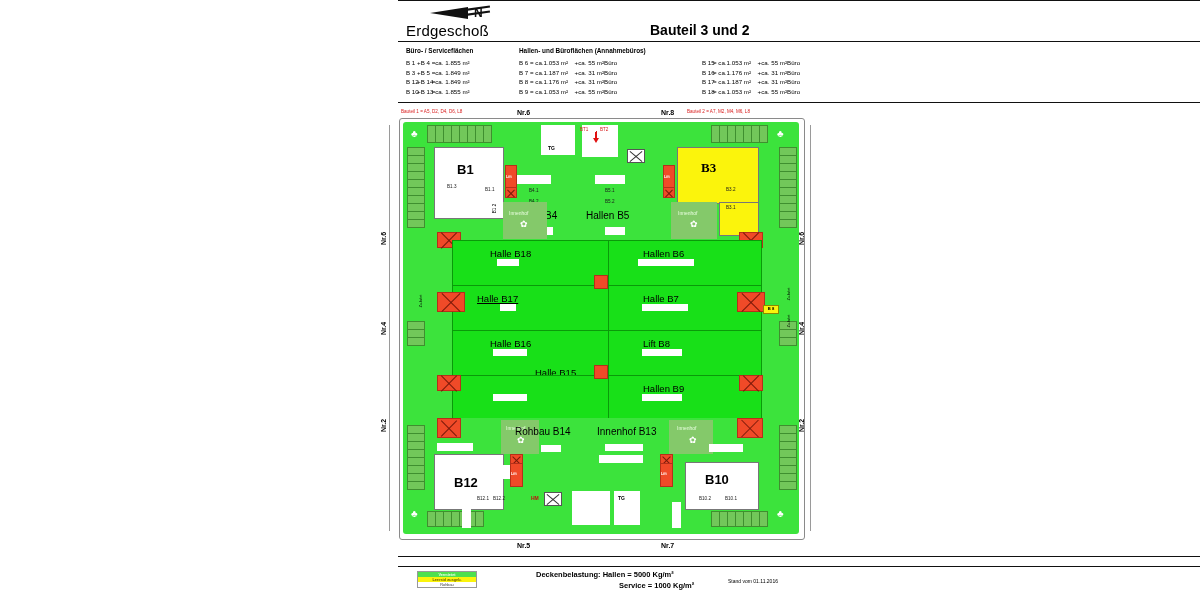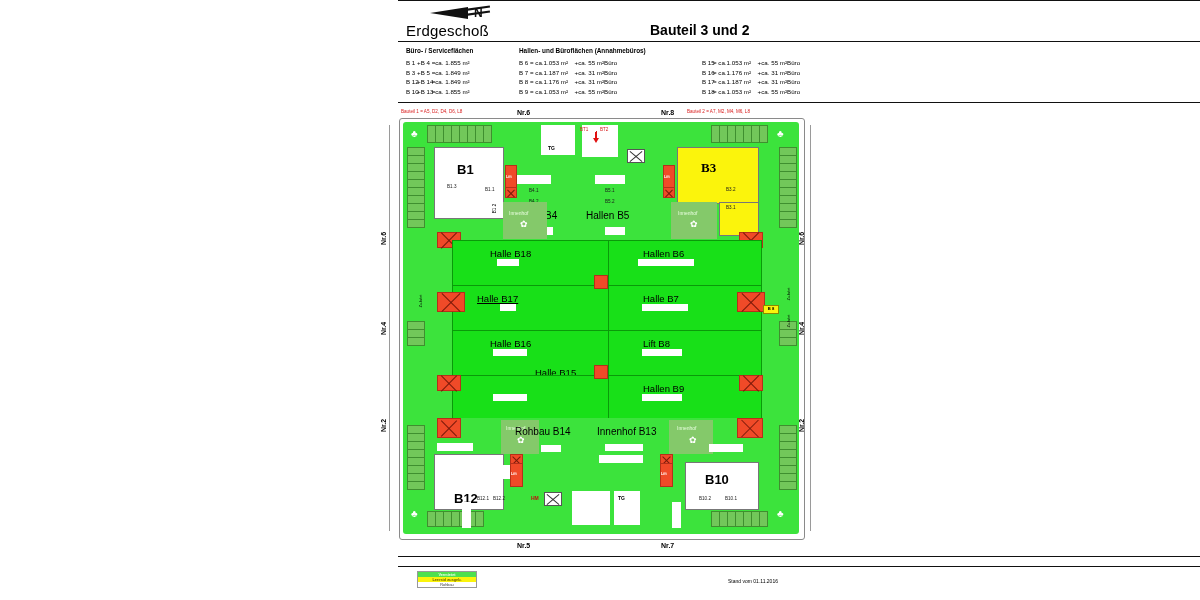--- a/index.html
+++ b/index.html
@@ -365,21 +365,21 @@
 
     <div class="lbl lbl-svc" style="left:126px;top:319px;">Rohbau B14</div>
     <div class="lbl lbl-svc" style="left:208px;top:319px;">Innenhof B13</div>
 
     <div class="whitebox" style="left:152px;top:338px;width:20px;height:7px;"></div>
     <div class="whitebox" style="left:216px;top:337px;width:38px;height:7px;"></div>
     <div class="whitebox" style="left:210px;top:348px;width:44px;height:8px;"></div>
     <div class="whitebox" style="left:320px;top:337px;width:34px;height:8px;"></div>
 
     <div class="bldg-white" style="left:45px;top:347px;width:68px;height:54px;"></div>
-    <div class="lbl lbl-big" style="left:65px;top:384px;">B12</div>
+    <div class="lbl lbl-big" style="left:65px;top:368px;">B12</div>
     <div class="whitebox" style="left:48px;top:336px;width:36px;height:8px;"></div>
     <div class="lbl lbl-sub" style="left:88px;top:389px;">B12.1</div>
     <div class="lbl lbl-sub" style="left:104px;top:389px;">B12.2</div>
     <div class="whitebox" style="left:106px;top:358px;width:18px;height:14px;"></div>
 
     <div class="bldg-white" style="left:296px;top:355px;width:72px;height:46px;"></div>
     <div class="lbl lbl-big" style="left:316px;top:365px;">B10</div>
     <div class="lbl lbl-sub" style="left:310px;top:389px;">B10.2</div>
     <div class="lbl lbl-sub" style="left:336px;top:389px;">B10.1</div>
 
@@ -416,16 +416,21 @@
 
   <div class="foot-rule" style="left:398px;top:556px;width:806px;height:1px;"></div>
   <div class="foot-rule" style="left:398px;top:566px;width:806px;height:1.2px;"></div>
 
   <div class="legend">
     <div class="lg-green">Vermietet</div>
     <div class="lg-yellow">Leerstd ausgeb.</div>
     <div class="lg-white">Rohbau</div>
   </div>
 
+  <div class="deck">
+    <span>Deckenbelastung:</span>
+    <span>Hallen = 5000 Kg/m²</span><br>
+    <span style="display:inline-block;width:83px;"></span><span>Service = 1000 Kg/m²</span>
+  </div>
 
   <div class="stand">Stand vom 01.11.2016</div>
 
 </div>
 
 </body></html>

